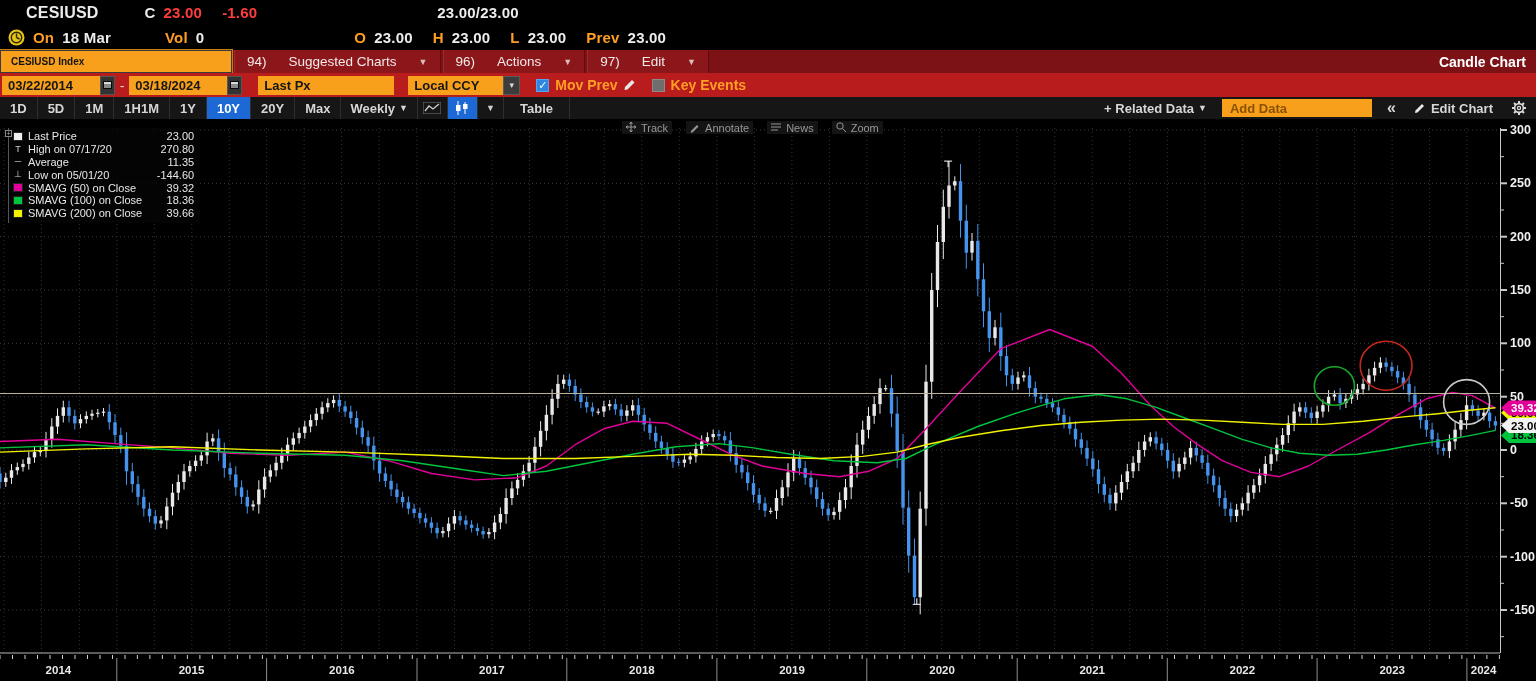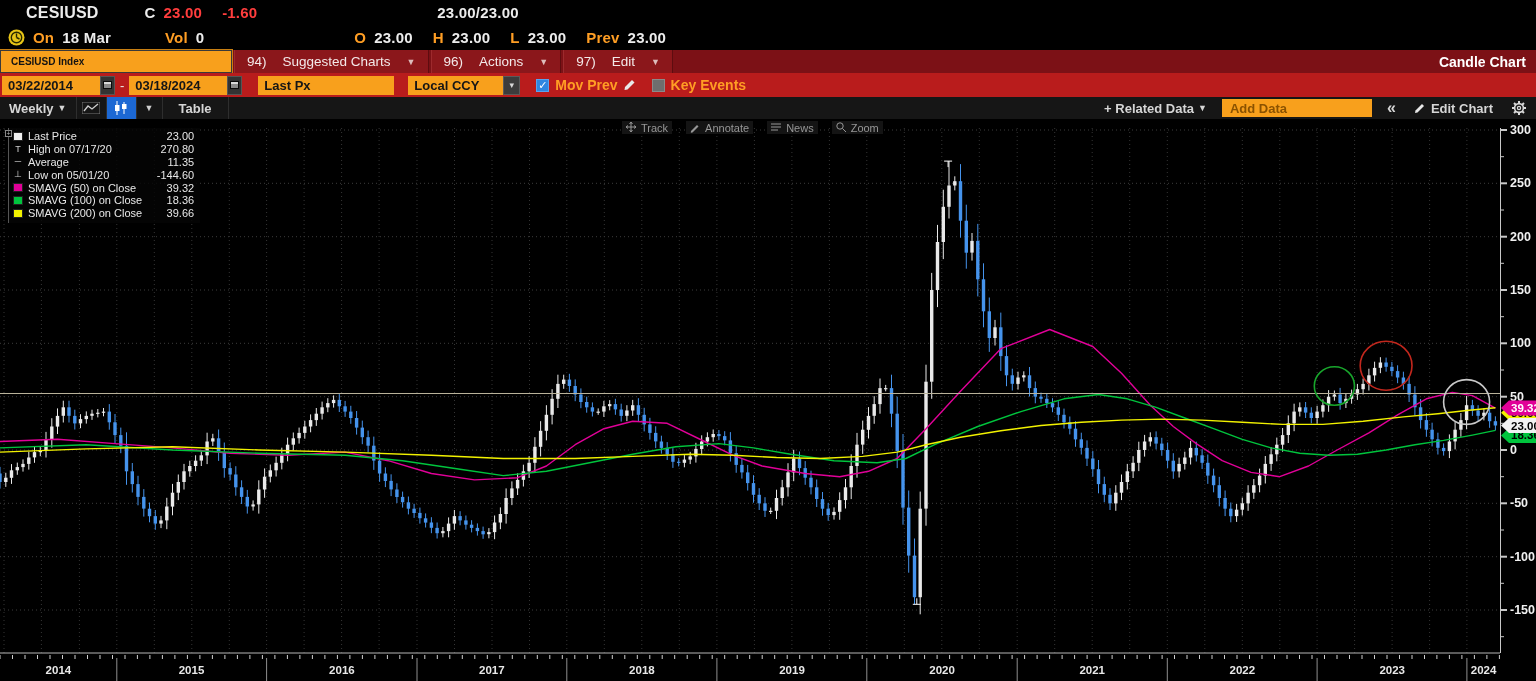--- a/index.html
+++ b/index.html
@@ -10,21 +10,21 @@
   
   .qrow { position:absolute; left:0; width:100%; display:flex; align-items:center; font-size:15px; font-weight:bold; letter-spacing:.2px; }
   #qrow1 { top:0; height:25px; }
   #qrow2 { top:25px; height:25px; }
   .w { color:#ececec; } .rd { color:#ff3d3d; } .or { color:#ff9e24; }
   .sp8{width:8px}.sp20{width:20px}
 
   
   #menubar { position:absolute; top:50px; left:0; width:1536px; height:23px; background:#7c1116; display:flex; align-items:stretch; }
   #security-box { background:#f8a01c; color:#131313; border:1px solid #3a3a3a; outline:1px solid #c87f12; font-size:10px; font-weight:bold; padding:0 10px; width:232px; display:flex; align-items:center; }
-  .menu-item { display:flex; align-items:center; gap:16px; padding:0 12px; font-size:13.5px; color:#f3e9e9; background:#8b171b; border-left:1px solid #9d2a2d; border-right:1px solid #5e0c0f; margin-left:2px; cursor:default; }
+  .menu-item { display:flex; align-items:center; gap:22px; padding:0 12px; font-size:13.5px; color:#f3e9e9; background:#8b171b; border-left:1px solid #9d2a2d; border-right:1px solid #5e0c0f; margin-left:2px; cursor:default; }
   .menu-item .num { color:#f3e9e9; }
   .caret { font-size:9px; color:#ddbcbc; }
   #menu-right { margin-left:auto; display:flex; align-items:center; padding:0 10px; font-size:14px; color:#fff; font-weight:bold; }
 
   
   #controls { position:absolute; top:73px; left:0; width:1536px; height:24px; background:#b91c1c; display:flex; align-items:center; font-size:13px; }
   .amber-field { background:#f8a01c; color:#161616; height:19px; display:flex; align-items:center; padding:0 6px; font-weight:bold; }
   .cal-btn { width:15px; height:19px; background:#333; border:1px solid #555; display:flex; align-items:center; justify-content:center; }
   .cal-glyph { width:9px; height:8px; background:linear-gradient(#d9d9d9 2px, #8a8a8a 2px); border:1px solid #0a0a0a; }
   .drop-btn { width:17px; height:19px; background:#3c3c3c; border:1px solid #5a5a5a; color:#d9d9d9; font-size:9px; display:flex; align-items:center; justify-content:center; }
@@ -169,20 +169,30 @@
     <span class="ctrl-label">Mov Prev</span>
     <svg width="15" height="14" style="margin-left:5px">
       <path d="M2 11 L9 4 L11.5 6.5 L4.5 13.5 L1.5 14 Z" fill="#e8e8e8" transform="translate(0,-2)"></path>
     </svg>
     <span style="width:14px"></span>
     <span class="chk off">&nbsp;</span>
     <span class="ctrl-label">Key Events</span>
   </div>
 
   <div id="tabsbar">
+    <div id="range-tabs" style="display:flex">
+        <div class="rtab">1D</div>
+        <div class="rtab">5D</div>
+        <div class="rtab">1M</div>
+        <div class="rtab">1H1M</div>
+        <div class="rtab">1Y</div>
+        <div class="rtab sel">10Y</div>
+        <div class="rtab">20Y</div>
+        <div class="rtab">Max</div>
+      </div>
     <div class="tool-btn">
       <span>Weekly</span>
       <span style="font-size:9px">▼</span>
     </div>
     <div class="icon-btn">
       <svg width="18" height="12">
         <rect x="0" y="0" width="18" height="12" fill="none" stroke="#777" stroke-width="1"></rect>
         <polyline points="2,9 6,4 10,7 16,2" fill="none" stroke="#cfcfcf" stroke-width="1.3"></polyline>
       </svg>
     </div>

